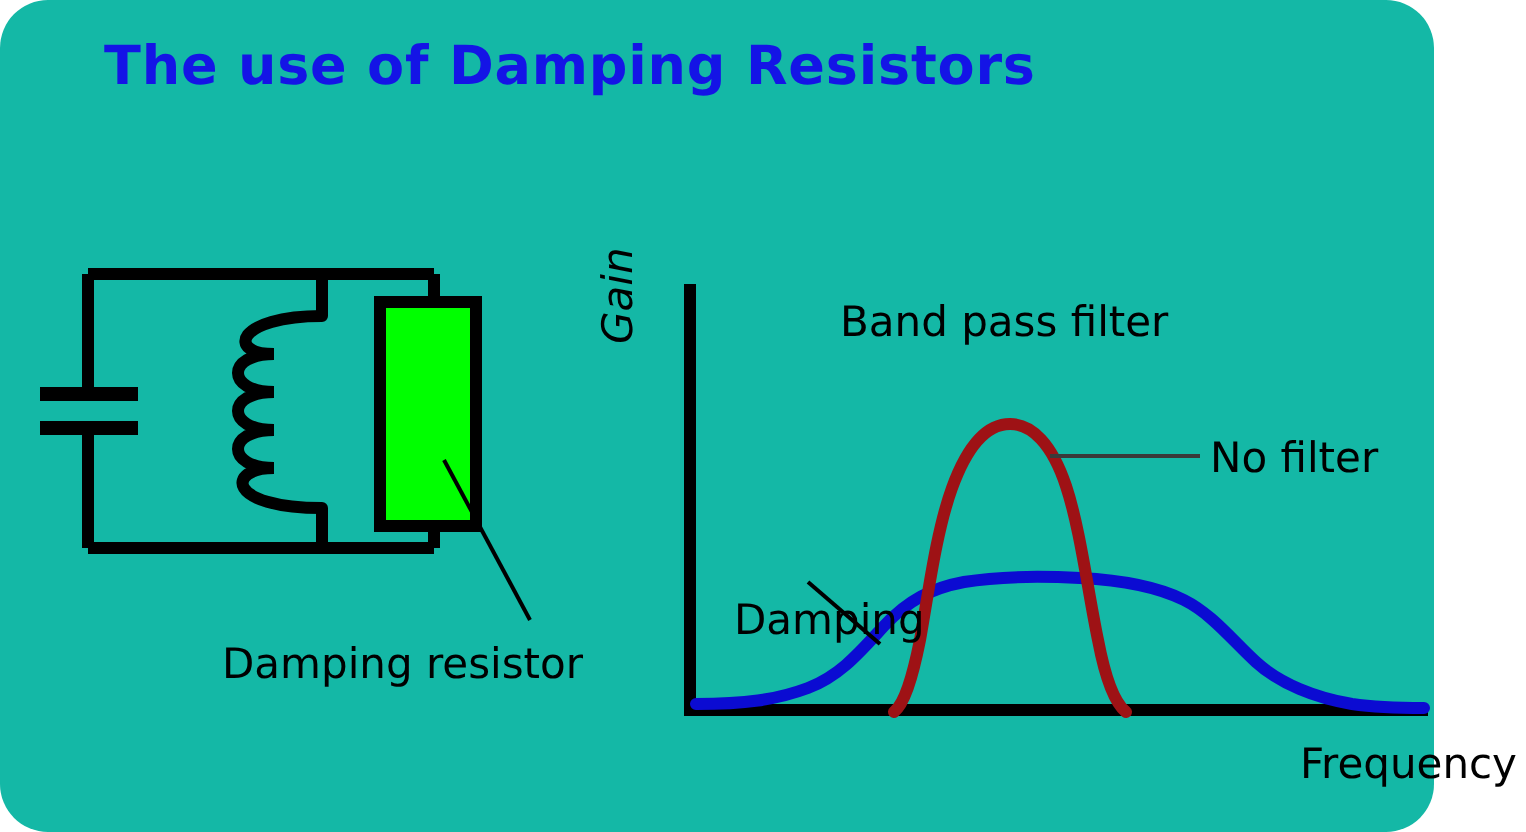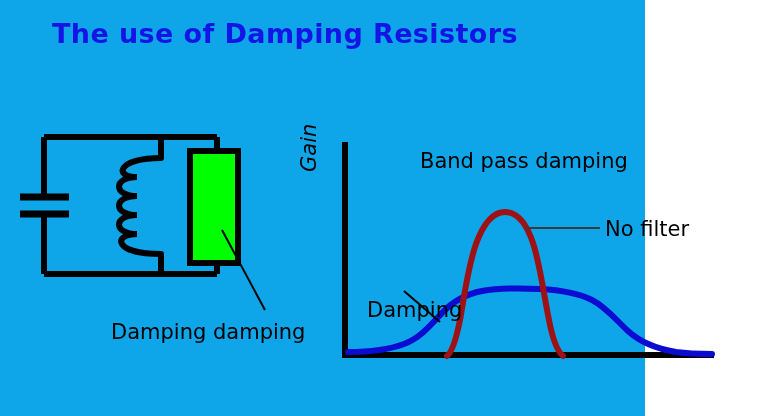--- a/index.html
+++ b/index.html
@@ -10,23 +10,24 @@
   body {
     width: 763px;
     height: 416px;
     position: relative;
     overflow: hidden;
     font-family: "DejaVu Sans", sans-serif;
   }
   #slide {
     position: absolute;
     left: 0; top: 0;
-    width: 645px;
+    width: 717px;
     height: 416px;
-    background: #0ea5e9;
+    background: #14b8a6;
+    border-radius: 24px;
   }
   #slide-title {
     position: absolute;
     left: 52px;
     top: 18px;
     font-family: "DejaVu Sans", sans-serif;
     font-size: 27px;
     font-weight: bold;
     letter-spacing: 0.4px;
     color: #1414e6;
@@ -123,21 +124,21 @@
                C 113 234 113 254 161 254"></path>
     </g>
 
     <g>
       <rect x="190" y="151" width="48" height="112" fill="#00ff00" stroke="#000000" stroke-width="6"></rect>
     </g>
 
     <line x1="222" y1="230" x2="265" y2="310" stroke="#000000" stroke-width="2"></line>
   </svg>
 
-  <div id="label-damping-resistor" class="label">Damping damping</div>
+  <div id="label-damping-resistor" class="label">Damping resistor</div>
 
   <svg class="vec" id="bandpass-chart" viewBox="0 0 763 416">
 
     <g stroke="#000000" stroke-width="6" stroke-linecap="butt">
       <line x1="345" y1="142" x2="345" y2="355"></line>
       <line x1="342" y1="355" x2="714" y2="355"></line>
     </g>
 
     <path fill="none" stroke="#0b0bd2" stroke-width="6" stroke-linecap="round" stroke-linejoin="round" d="M 348 352
              C 372 352 388 350 404 344
@@ -155,22 +156,23 @@
              C 484 222 494 212 505 212
              C 516 212 526 222 533 243
              C 540 264 544 296 549 320
              C 553 341 558 352 563 356"></path>
 
     <line x1="525" y1="228" x2="600" y2="228" stroke="#3a3a3a" stroke-width="2"></line>
 
     <line x1="404" y1="291" x2="440" y2="322" stroke="#000000" stroke-width="2"></line>
   </svg>
 
-  <div id="chart-title" class="label">Band pass damping</div>
+  <div id="chart-title" class="label">Band pass filter</div>
 
   <div id="label-no-damping" class="label">No filter</div>
 
   <div id="label-damping-curve" class="label">Damping</div>
 
+  <div id="axis-label-frequency" class="label">Frequency</div>
 
   <div id="axis-label-gain" class="label">Gain</div>
 
 </div>
 
 </body></html>

